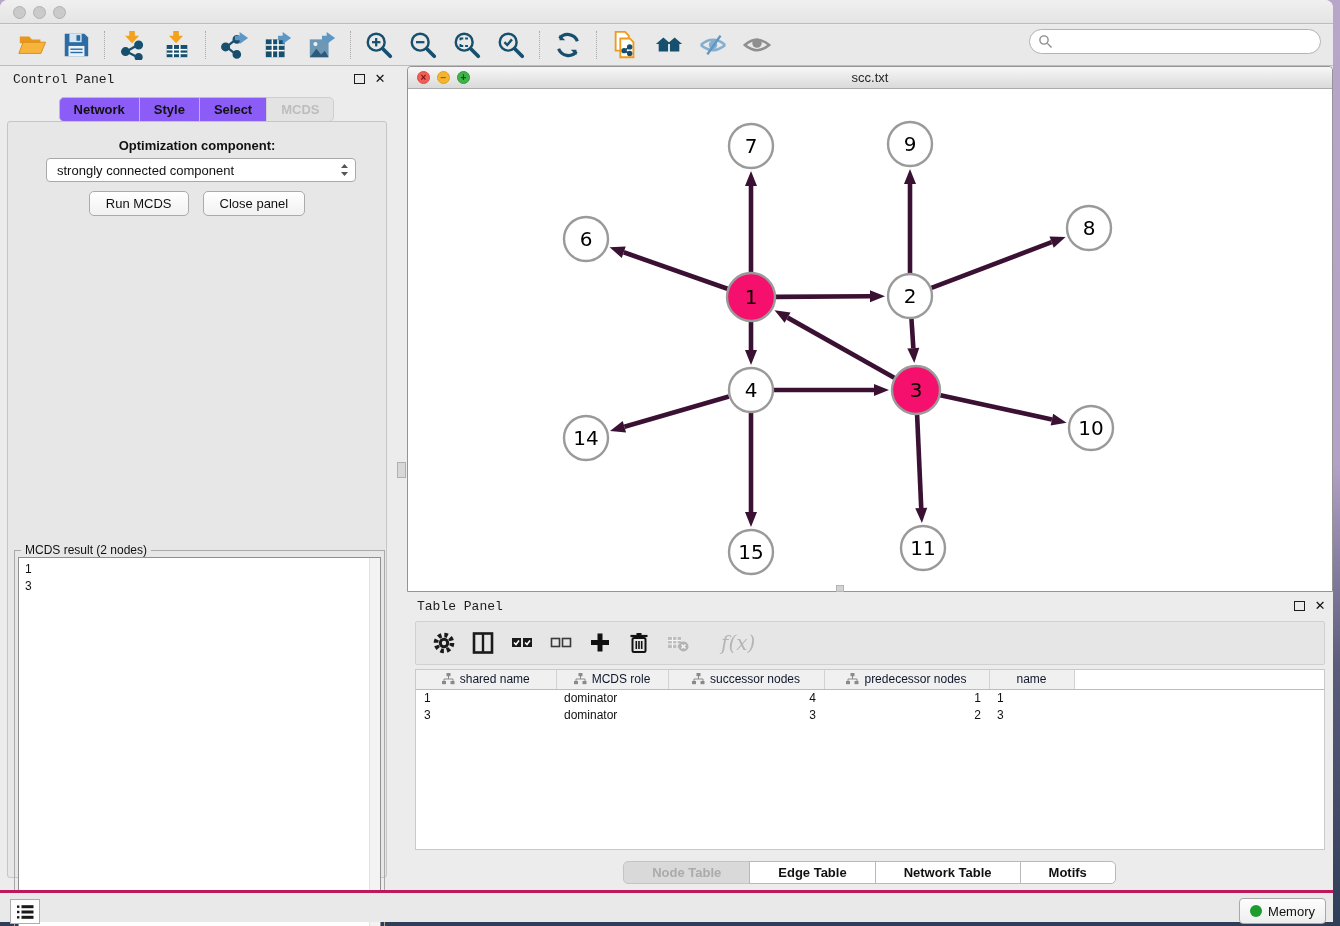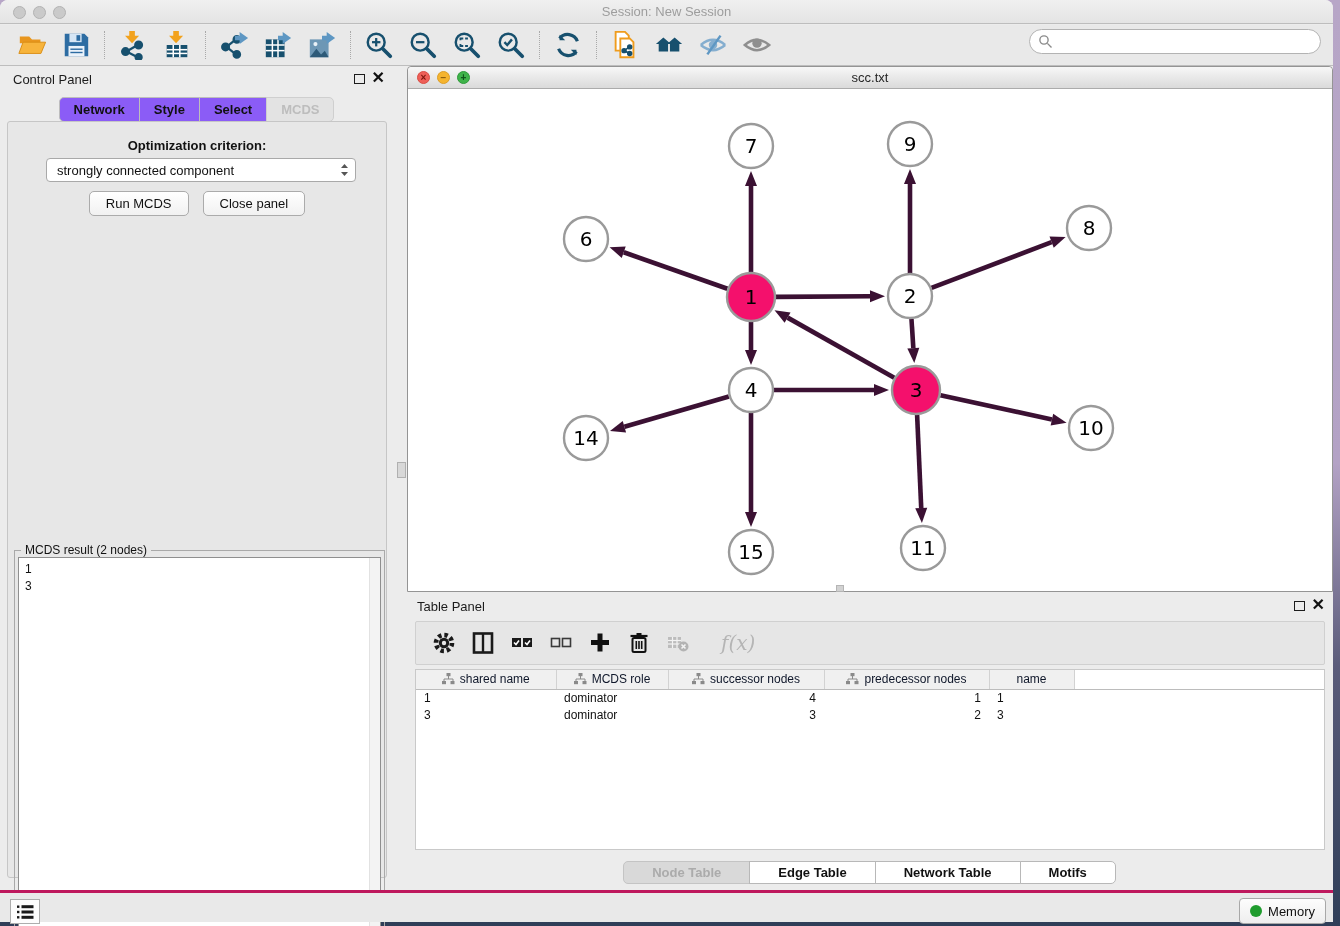--- a/index.html
+++ b/index.html
@@ -28,21 +28,21 @@
   .ticon { width:30px; height:30px; margin:0 7px; flex:none; }
   .tsep { width:1px; height:28px; border-left:1px dotted #a9a9a9; margin:0 6px; flex:none; }
   #search-box { position:absolute; right:12px; top:4px; width:292px; height:25px;
     background:#fff; border:1px solid #b3b3b3; border-radius:13px;
     display:flex; align-items:center; padding-left:8px; }
   #search-box input { border:none; outline:none; background:transparent; flex:1;
     font-size:13px; margin-left:5px; font-family:"Liberation Sans",sans-serif; }
 
   
   #control-panel { position:absolute; left:0; top:66px; width:394px; height:818px; }
-  .panel-header { position:relative; height:28px; }
+  .panel-header { position:relative; height:28px;font-family:Liberation Mono, monospace; }
   .panel-header .ph-title { position:absolute; left:13px; top:6px; font-size:13px; color:#1c1c1c; }
   .float-icon { position:absolute; top:8px; width:11px; height:10px;
     border:1.6px solid #1c1c1c; background:transparent; }
   .close-icon { position:absolute; top:2px; font-size:16px; font-weight:bold; color:#111; }
 
   #cp-tabs { position:absolute; left:0; top:31px; width:100%; display:flex; justify-content:center; }
   .tab { padding:4px 14px; font-size:13px; font-weight:bold; color:#111;
     background:#8b5cf6; border:1px solid #bdbdbd; margin-left:-1px; }
   .tab:first-child { border-radius:5px 0 0 5px; }
   .tab:last-child { border-radius:0 5px 5px 0; }
@@ -130,21 +130,20 @@
 </style>
 </head>
 <body>
 
 <div id="main-window">
 
   <div id="titlebar">
     <div class="tl inactive" style="left:13px"></div>
     <div class="tl inactive" style="left:33px"></div>
     <div class="tl inactive" style="left:53px"></div>
-    <div id="titlebar-title">Session: New Session</div>
   </div>
 
   <div id="toolbar">
     <svg class="ticon" viewBox="0 0 32 32">
       <path d="M3 7h10l3 3h9v4H3z" fill="#e8961e"></path>
       <path d="M6.5 13h24l-5 12H2z" fill="#f7b43c" stroke="#d98d14" stroke-width="1"></path>
     </svg>
     <svg class="ticon" viewBox="0 0 32 32">
       <path d="M4 4h21l4 4v20H4z" fill="#2d6ca2"></path>
       <rect x="9" y="4" width="13" height="9" fill="#d6e6f5"></rect>
@@ -271,21 +270,21 @@
       <span class="float-icon" style="right:29px"></span>
       <span class="close-icon" style="right:9px">✕</span>
     </div>
     <div id="cp-tabs">
         <div class="tab">Network</div>
         <div class="tab">Style</div>
         <div class="tab">Select</div>
         <div class="tab active">MCDS</div>
       </div>
     <div id="cp-body">
-      <div id="opt-label">Optimization criterion:</div>
+      <div id="opt-label">Optimization component:</div>
       <div id="criterion-select">
         <span>strongly connected component</span>
         <span class="stepper">
           <svg width="9" height="14" viewBox="0 0 9 14">
               <path d="M1 5l3.5-4L8 5z" fill="#555"></path>
               <path d="M1 9l3.5 4L8 9z" fill="#555"></path>
             </svg>
         </span>
       </div>
       <div id="cp-buttons">

